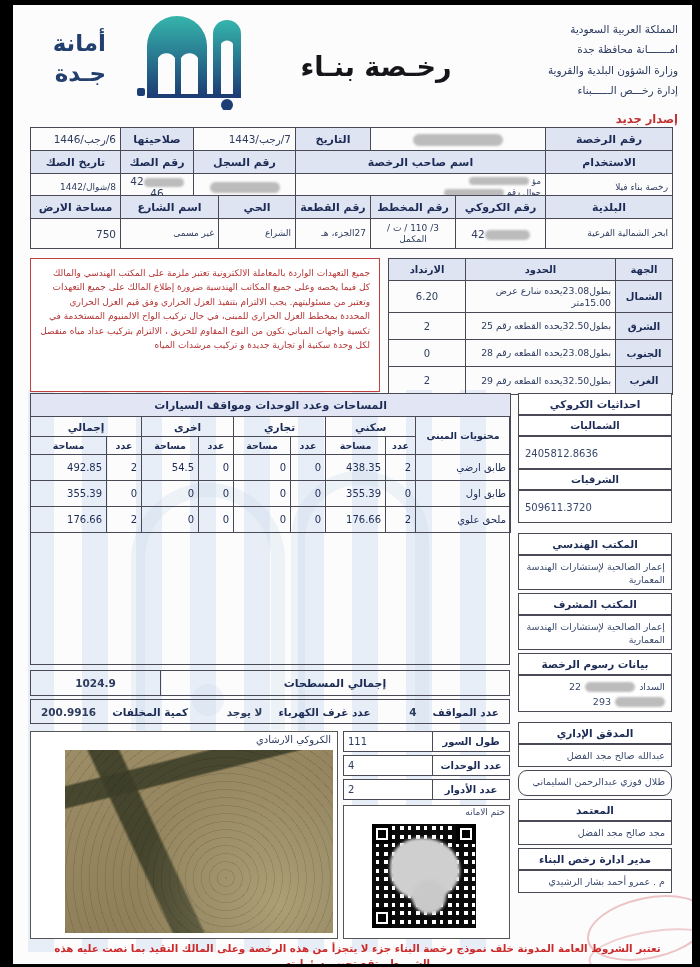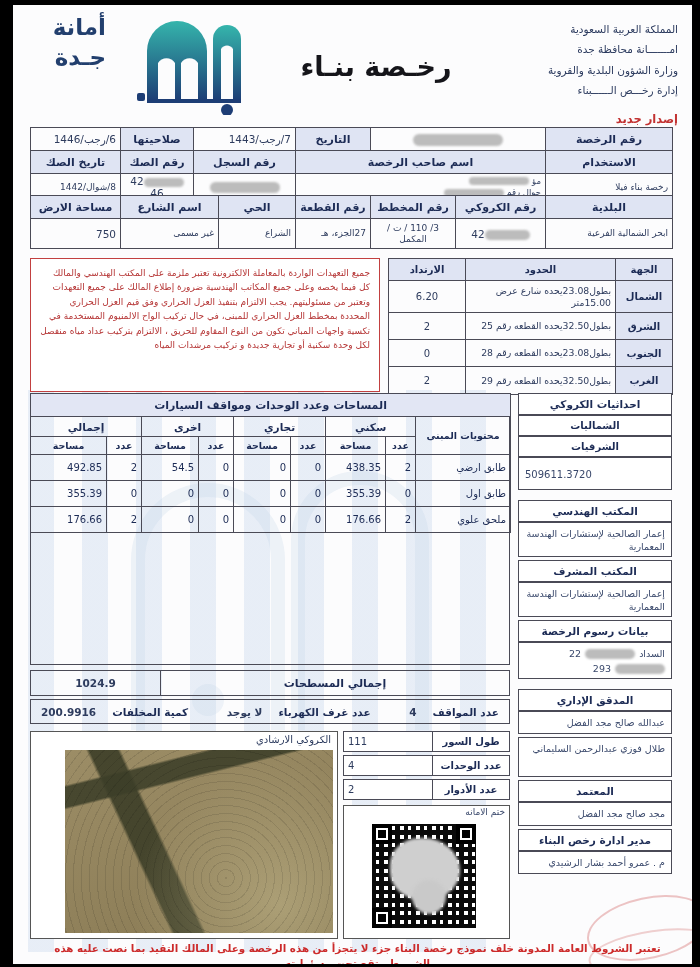--- a/index.html
+++ b/index.html
@@ -12,21 +12,21 @@
     color:#1c2b55;overflow:hidden;
   }
   
   .stripes{
     position:absolute;left:15px;top:385px;width:485px;height:562px;z-index:0;
     background:repeating-linear-gradient(90deg, rgba(150,180,220,.20) 0 26px, rgba(255,255,255,0) 26px 54px);
     pointer-events:none;
   }
   .wm{position:absolute;left:35px;top:395px;width:450px;height:340px;z-index:0;opacity:.5;pointer-events:none;}
   
-  .logo{position:absolute;left:22px;top:8px;width:212px;height:108px;display:flex;direction:ltr;align-items:flex-start;z-index:2;gap:19px;}
+  .logo{position:absolute;left:22px;top:0;width:212px;height:108px;display:flex;direction:ltr;align-items:center;z-index:2;gap:19px;}
   .logo-text{width:84px;text-align:right;font-size:23px;line-height:1.3;font-weight:bold;color:#223f6e;}
   .logo-mark{width:122px;height:102px;}
   .ministry{position:absolute;right:14px;top:14px;width:245px;text-align:right;z-index:2;
     font-size:10.5px;line-height:1.95;color:#2b3a5e;font-weight:500;}
   .doc-title{position:absolute;left:268px;top:46px;width:190px;text-align:center;z-index:2;
     font-size:27px;font-weight:600;color:#15151a;font-family:"DejaVu Serif","DejaVu Sans",serif;}
   .issue-type{position:absolute;right:14px;top:107px;font-size:11.5px;font-weight:bold;color:#c23232;z-index:2;}
   
   table{border-collapse:collapse;table-layout:fixed;z-index:1;position:absolute;}
   td{border:1px solid #4a4a56;font-size:10.5px;text-align:center;vertical-align:middle;padding:1px 4px;overflow:hidden;}
@@ -361,20 +361,21 @@
     </div>
     <div class="pair">
       <span class="k">كمية المخلفات</span>
       <span class="w">200.9916</span>
     </div>
   </div>
 
   <div class="sidebar">
     <div class="sb-h">احداثيات الكروكي</div>
     <div class="sb-h" style="font-size:10px;">الشماليات</div>
+    <div class="sb-v sb-num" style="height:33px;">2405812.8636</div>
     <div class="sb-h" style="font-size:10px;">الشرقيات</div>
     <div class="sb-v sb-num" style="height:33px;">509611.3720</div>
     <div class="g10"></div>
     <div class="sb-h">المكتب الهندسي</div>
     <div class="sb-v" style="height:35px;">إعمار الصالحية لإستشارات الهندسة المعمارية</div>
     <div class="g3"></div>
     <div class="sb-h">المكتب المشرف</div>
     <div class="sb-v" style="height:35px;">إعمار الصالحية لإستشارات الهندسة المعمارية</div>
     <div class="g3"></div>
     <div class="sb-h">بيانات رسوم الرخصة</div>
@@ -386,21 +387,21 @@
         </div>
       <div class="fees-line" style="margin-top:2px;">
           <span class="redact rw50"></span>
           <span>293</span>
         </div>
     </div>
     <div class="g10"></div>
     <div class="sb-h">المدقق الإداري</div>
     <div class="sb-v">عبدالله صالح مجد الفضل</div>
     <div class="g3"></div>
-    <div class="sb-v" style="height:40px;">طلال فوزي عبدالرحمن السليماني</div>
+    <div class="sb-v" style="height:26px;border-radius:9px;">طلال فوزي عبدالرحمن السليماني</div>
     <div class="g3"></div>
     <div class="sb-h">المعتمد</div>
     <div class="sb-v">مجد صالح مجد الفضل</div>
     <div class="g3"></div>
     <div class="sb-h">مدير ادارة رخص البناء</div>
     <div class="sb-v">م . عمرو أحمد بشار الرشيدي</div>
   </div>
 
   <div class="sketch-box">
     <div class="sketch-label">الكروكي الارشادي</div>

